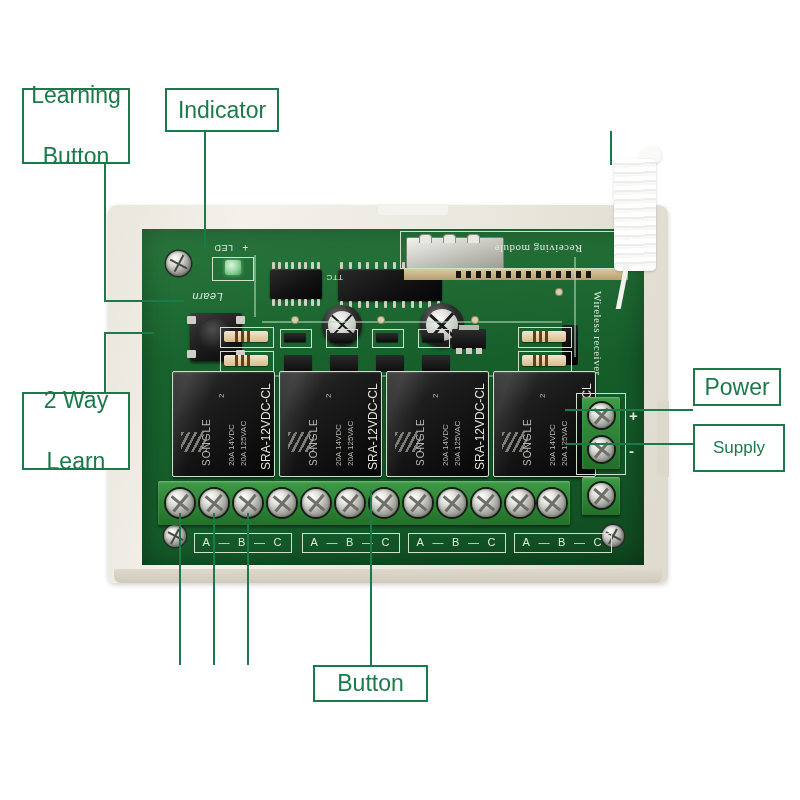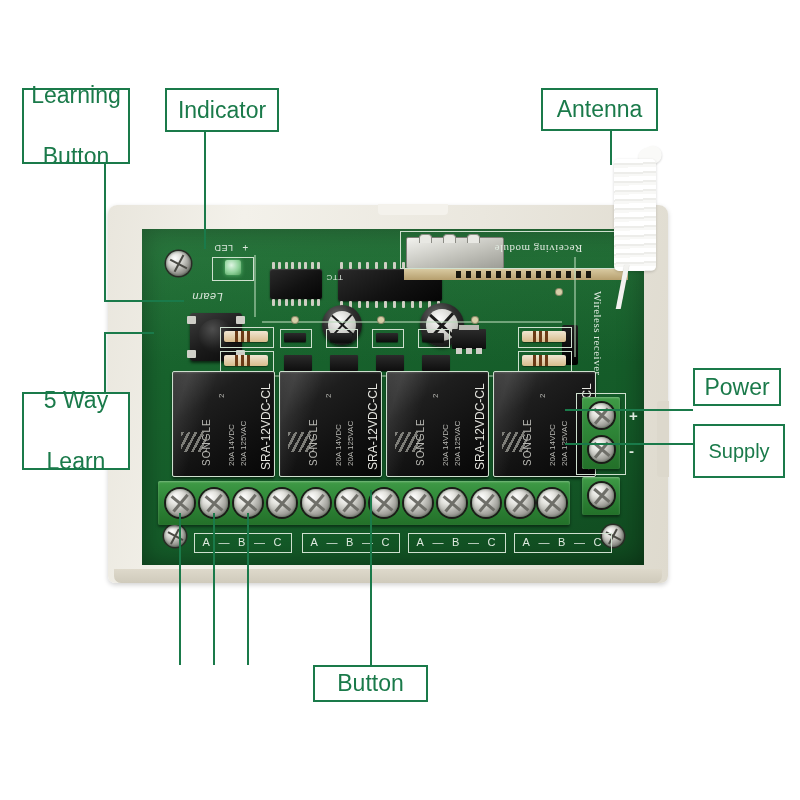--- a/index.html
+++ b/index.html
@@ -467,36 +467,33 @@
     <span>Indicator</span>
   </div>
 
   <div class="callout" style="left:22px;top:88px;width:108px;height:76px;font-size:23px;">
     <span>
       <span>Learning</span><br>
       <span>Button</span>
     </span>
   </div>
 
-  <div class="callout" style="left:541px;top:88px;width:117px;height:43px;font-size:23px;">
-    <span>Antenna</span>
-  </div>
 
   <div class="callout" style="left:22px;top:392px;width:108px;height:78px;font-size:23px;">
     <span>
-      <span>5 Way</span><br>
+      <span>2 Way</span><br>
       <span>Learn</span>
     </span>
   </div>
 
   <div class="callout" style="left:693px;top:368px;width:88px;height:38px;font-size:23px;">
     <span>Power</span>
   </div>
 
-  <div class="callout" style="left:693px;top:424px;width:92px;height:54px;font-size:20px;">
+  <div class="callout" style="left:693px;top:424px;width:92px;height:48px;font-size:17px;">
     <span>Supply</span>
   </div>
 
 
   <div class="callout" style="left:313px;top:665px;width:115px;height:37px;font-size:23px;">
     <span>Button</span>
   </div>
 
 </div>
 

